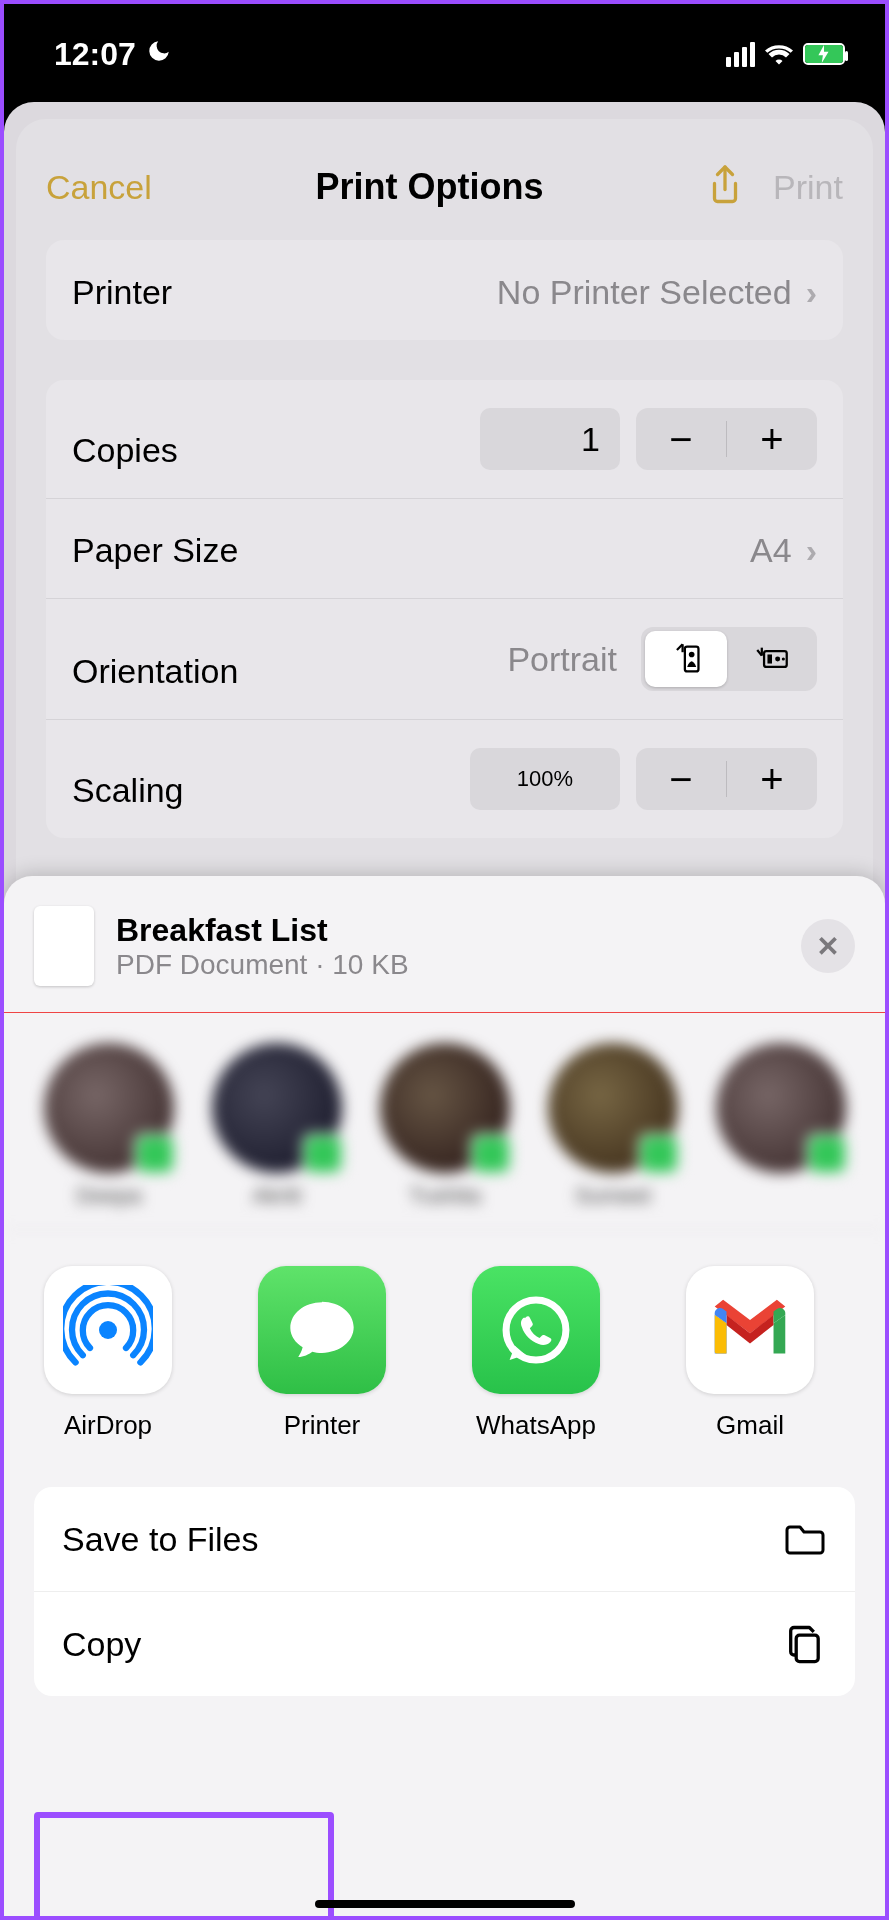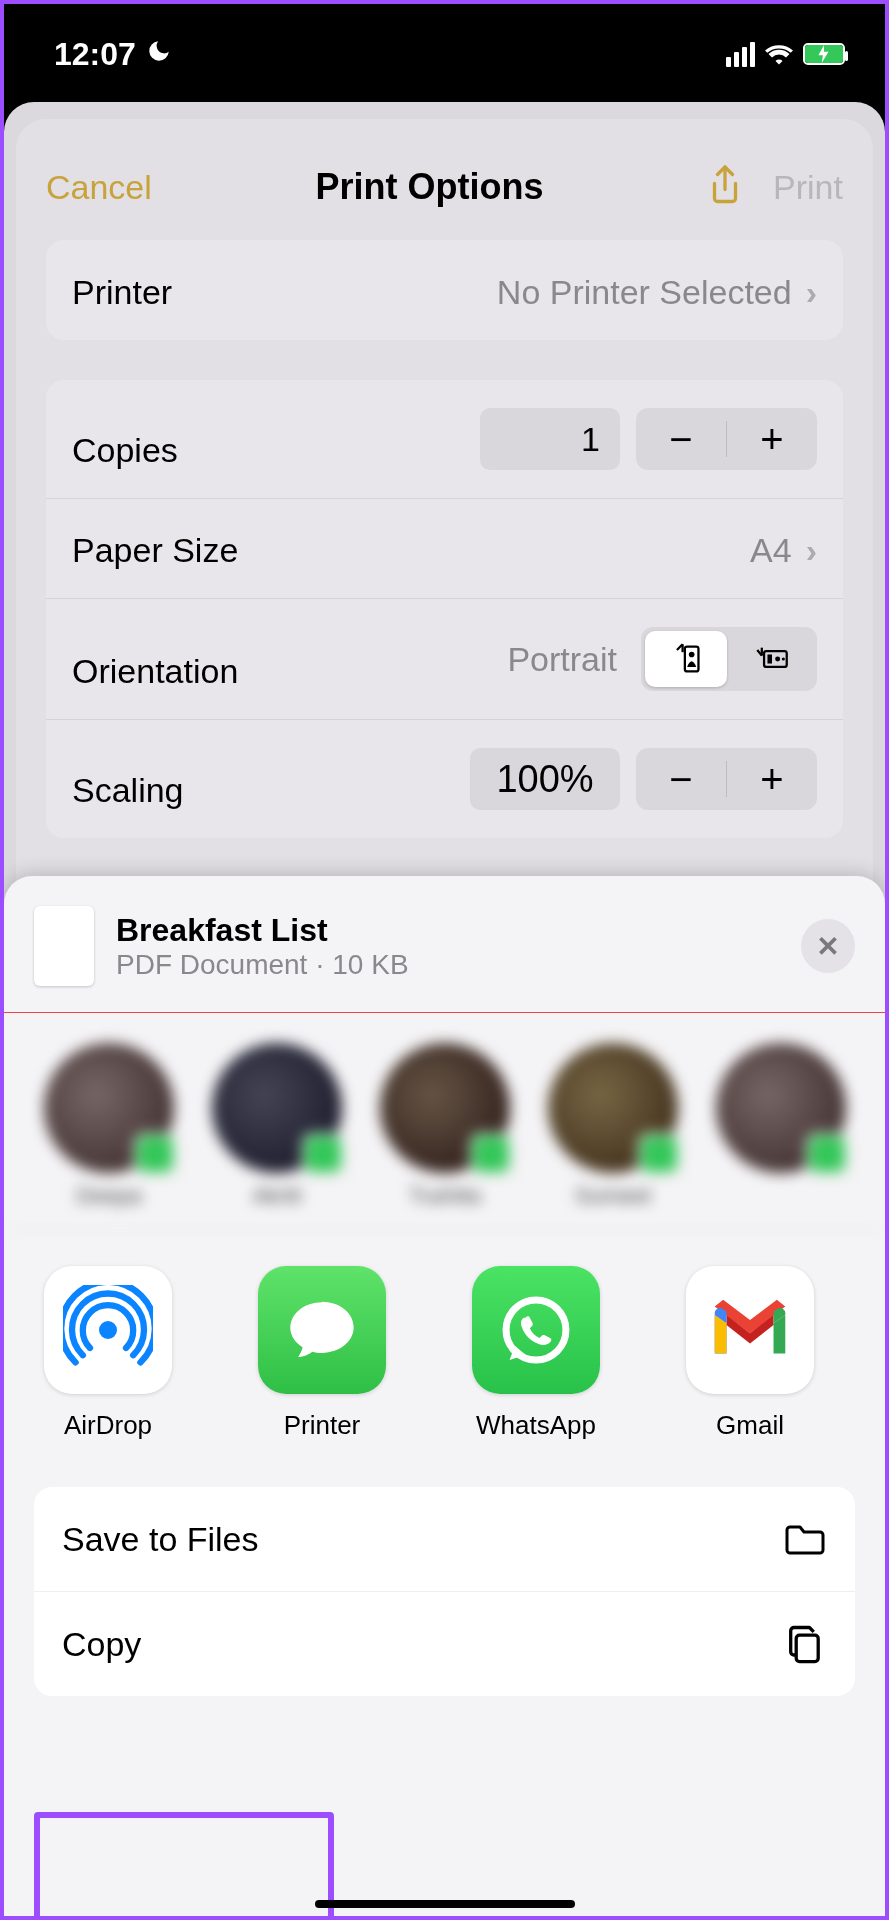--- a/index.html
+++ b/index.html
@@ -98,21 +98,21 @@
     width:82px; height:56px; border-radius:10px;
     display:flex; align-items:center; justify-content:center;
     background:transparent; border:none;
   }
   .orient-btn.active { background:#fff; box-shadow:0 1px 3px rgba(0,0,0,.2);}
   .orient-ico { display:flex; align-items:center; gap:3px; }
 
   .scale-box {
     background:#d9d7db; border-radius:10px;
     width:150px; height:62px; display:flex; align-items:center; justify-content:center;
-    font-size:38px; color:#000;
+    font-size:22px; color:#000;
   }
 
   
   .share-sheet {
     position:absolute; left:0; right:0; bottom:0;
     height: 1040px;
     background:#f4f3f5;
     border-radius:28px 28px 0 0;
     box-shadow: 0 -2px 20px rgba(0,0,0,.2);
     display:flex; flex-direction:column;

